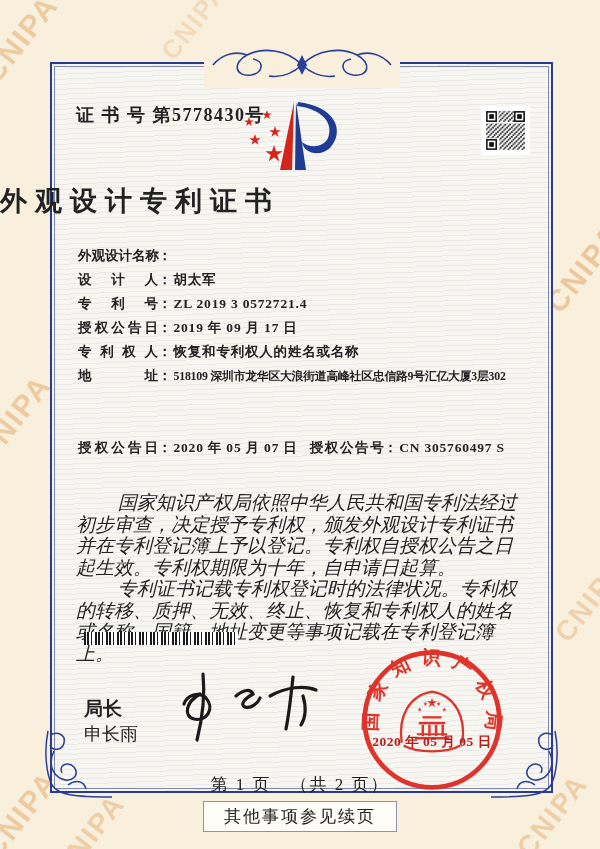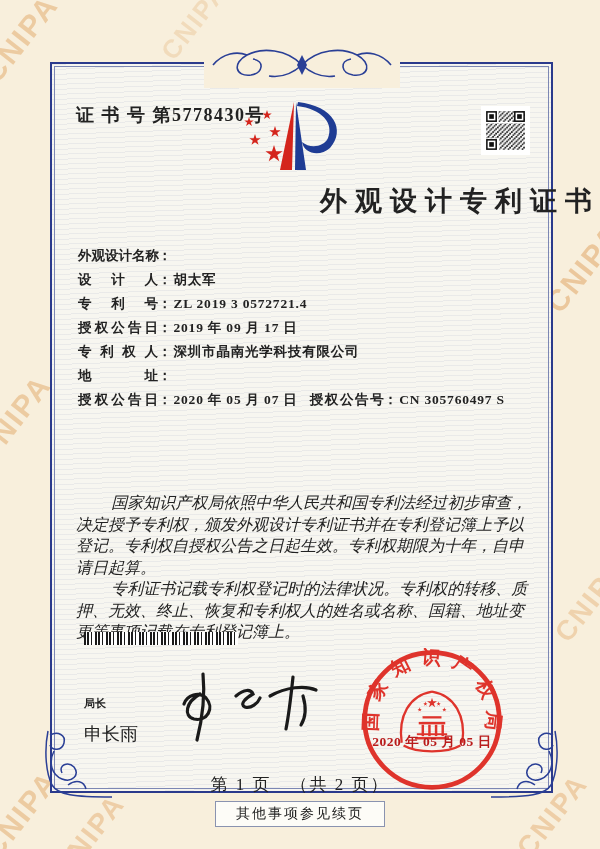--- a/index.html
+++ b/index.html
@@ -36,62 +36,62 @@
   .corner-fl{position:absolute;width:82px;height:82px;}
   .corner-bl{left:-14px;bottom:-14px;}
   .corner-br{right:-14px;bottom:-14px;transform:scaleX(-1);}
 
   
   .cert-no{position:absolute;left:76px;top:103px;font-size:18px;font-weight:600;
            letter-spacing:1.5px;}
   .logo{position:absolute;left:240px;top:96px;width:120px;height:86px;}
   .qr{position:absolute;left:481px;top:106px;width:49px;height:49px;background:#fff;
       padding:2px;box-sizing:border-box;}
-  .title{position:absolute;left:0;top:183px;width:600px;text-align:right;
+  .title{position:absolute;left:0;top:183px;width:600px;text-align:left;
          font-size:27px;font-weight:bold;letter-spacing:8px;}
 
   
   .fields{position:absolute;left:78px;top:247px;width:462px;display:flex;
           flex-direction:column;gap:8px;font-size:13.5px;font-weight:600;}
   .frow{display:flex;align-items:baseline;white-space:nowrap;height:16px;}
   .flabel{display:inline-block;width:80px;text-align:justify;text-align-last:justify;}
   .fcolon{margin:0 2px 0 0;}
   .fvalue{letter-spacing:.8px;}
   .fvalue-addr{font-size:11.8px;letter-spacing:-.2px;}
-  .grant-no-group{margin-left:12px;display:flex;align-items:baseline;}
+  .grant-no-group{margin-left:12px;display:flex;align-items:baseline;margin-top:48px;}
   .flabel-s{display:inline-block;width:74px;text-align:justify;text-align-last:justify;}
 
   
-  .paras{position:absolute;left:76px;top:492px;width:454px;font-size:16px;
+  .paras{position:absolute;left:76px;top:492px;width:454px;font-size:19px;
          font-style:italic;line-height:21.5px;}
   .paras p{margin:0;text-indent:2.2em;font-weight:500;}
 
   
   .barcode{position:absolute;left:84px;top:632px;width:154px;height:13px;
            background:repeating-linear-gradient(90deg,#1a1a1a 0 2px,#fff 2px 3px,
            #1a1a1a 3px 5px,#fff 5px 7px,#1a1a1a 7px 8px,#fff 8px 11px);}
 
   
-  .sig-role{position:absolute;left:84px;top:696px;font-size:11px;font-weight:bold;
+  .sig-role{position:absolute;left:84px;top:696px;font-size:19px;font-weight:bold;
             font-family:"Liberation Sans","DejaVu Sans",sans-serif;}
   .sig-name{position:absolute;left:84px;top:722px;font-size:18px;font-weight:normal;
             font-family:"Liberation Sans","DejaVu Sans",sans-serif;}
   .sig-script{position:absolute;left:168px;top:666px;width:158px;height:80px;}
 
   
   .seal{position:absolute;left:360px;top:648px;width:144px;height:144px;opacity:.9;}
   .seal-date{position:absolute;left:358px;top:733px;width:148px;text-align:center;
              font-size:13.5px;font-weight:bold;letter-spacing:.5px;color:#b91c1c;z-index:3;}
 
   
   .page-num{position:absolute;left:0;top:773px;width:600px;text-align:center;
             font-size:17px;letter-spacing:2px;}
   .note-box{position:absolute;left:50%;transform:translateX(-50%);top:801px;
             border:1px solid #8a93b0;background:#fdfcf7;padding:3px 20px;
-            font-size:14px;letter-spacing:2px;white-space:nowrap;}
+            font-size:17px;letter-spacing:2px;white-space:nowrap;}
 </style>
 </head>
 <body>
 
 <div class="page">
 
   <div class="wm wm1">CNIPA</div>
   <div class="wm wm2">CNIPA</div>
   <div class="wm wm3">CNIPA</div>
   <div class="wm wm4">CNIPA</div>
@@ -190,25 +190,26 @@
       <span class="fvalue">ZL 2019 3 0572721.4</span>
     </div>
     <div class="frow">
       <span class="flabel">授权公告日</span>
         <span class="fcolon">：</span>
       <span class="fvalue">2019 年 09 月 17 日</span>
     </div>
     <div class="frow">
       <span class="flabel">专利权人</span>
         <span class="fcolon">：</span>
-      <span class="fvalue">深圳市晶南光学科技有限公司</span>
+      <span class="fvalue">恢复和专利权人的姓名或名称</span>
     </div>
     <div class="frow">
       <span class="flabel">地址</span>
         <span class="fcolon">：</span>
+      <span class="fvalue fvalue-addr">518109 深圳市龙华区大浪街道高峰社区忠信路9号汇亿大厦3层302</span>
     </div>
     <div class="frow">
       <span class="flabel">授权公告日</span>
         <span class="fcolon">：</span>
       <span class="fvalue">2020 年 05 月 07 日</span>
       <span class="grant-no-group">
         <span class="flabel-s">授权公告号</span>
           <span class="fcolon">：</span>
         <span class="fvalue">CN 305760497 S</span>
       </span>

